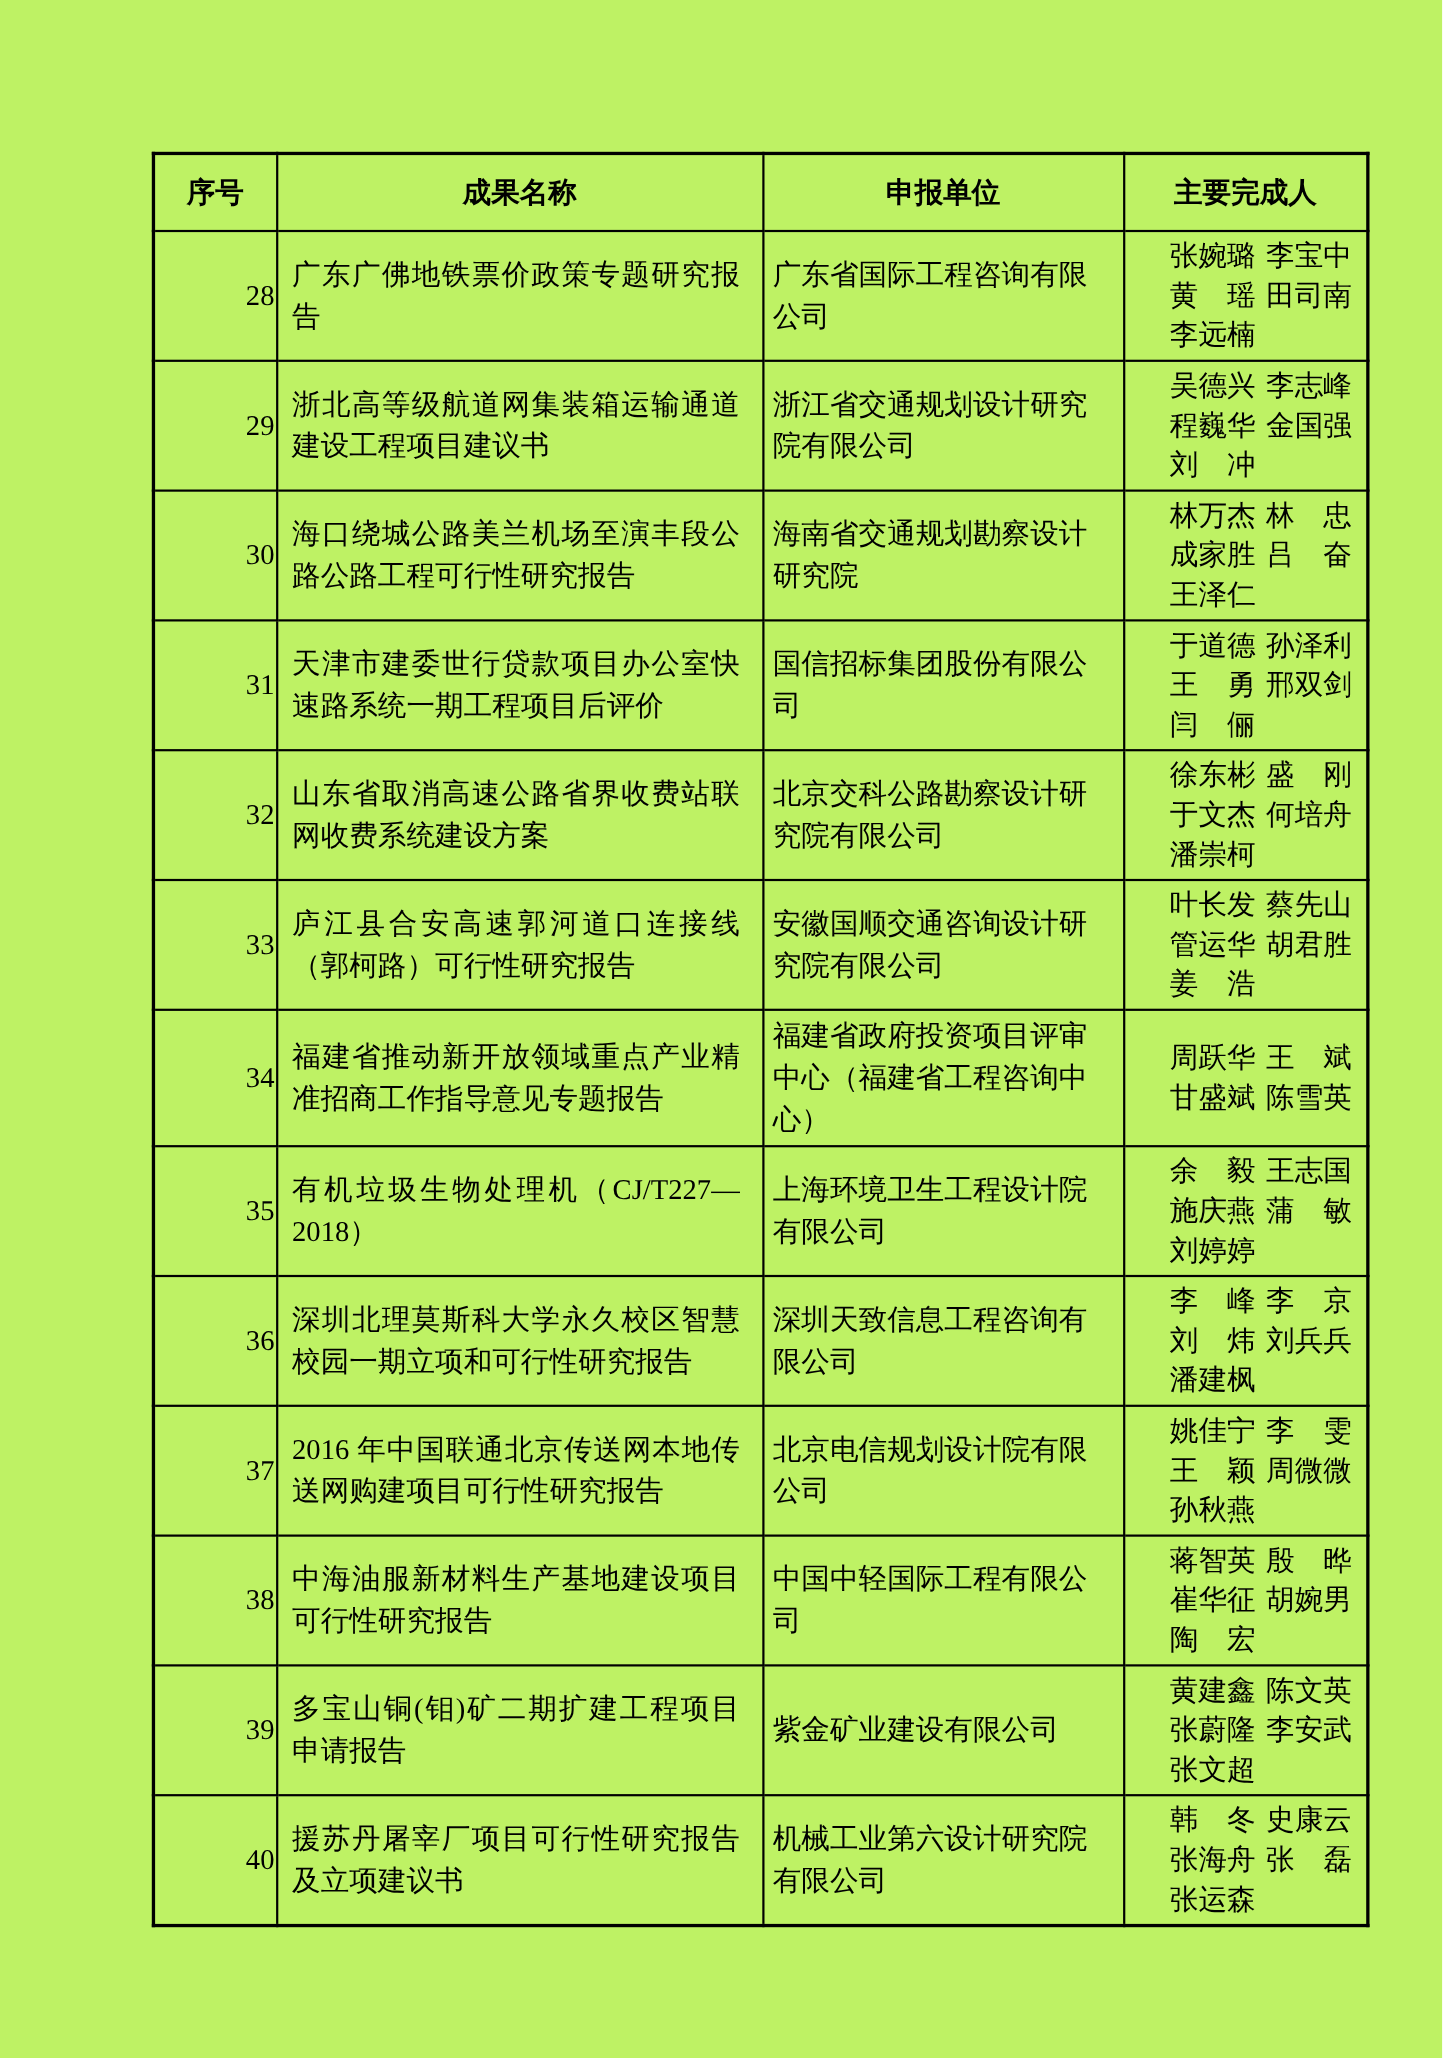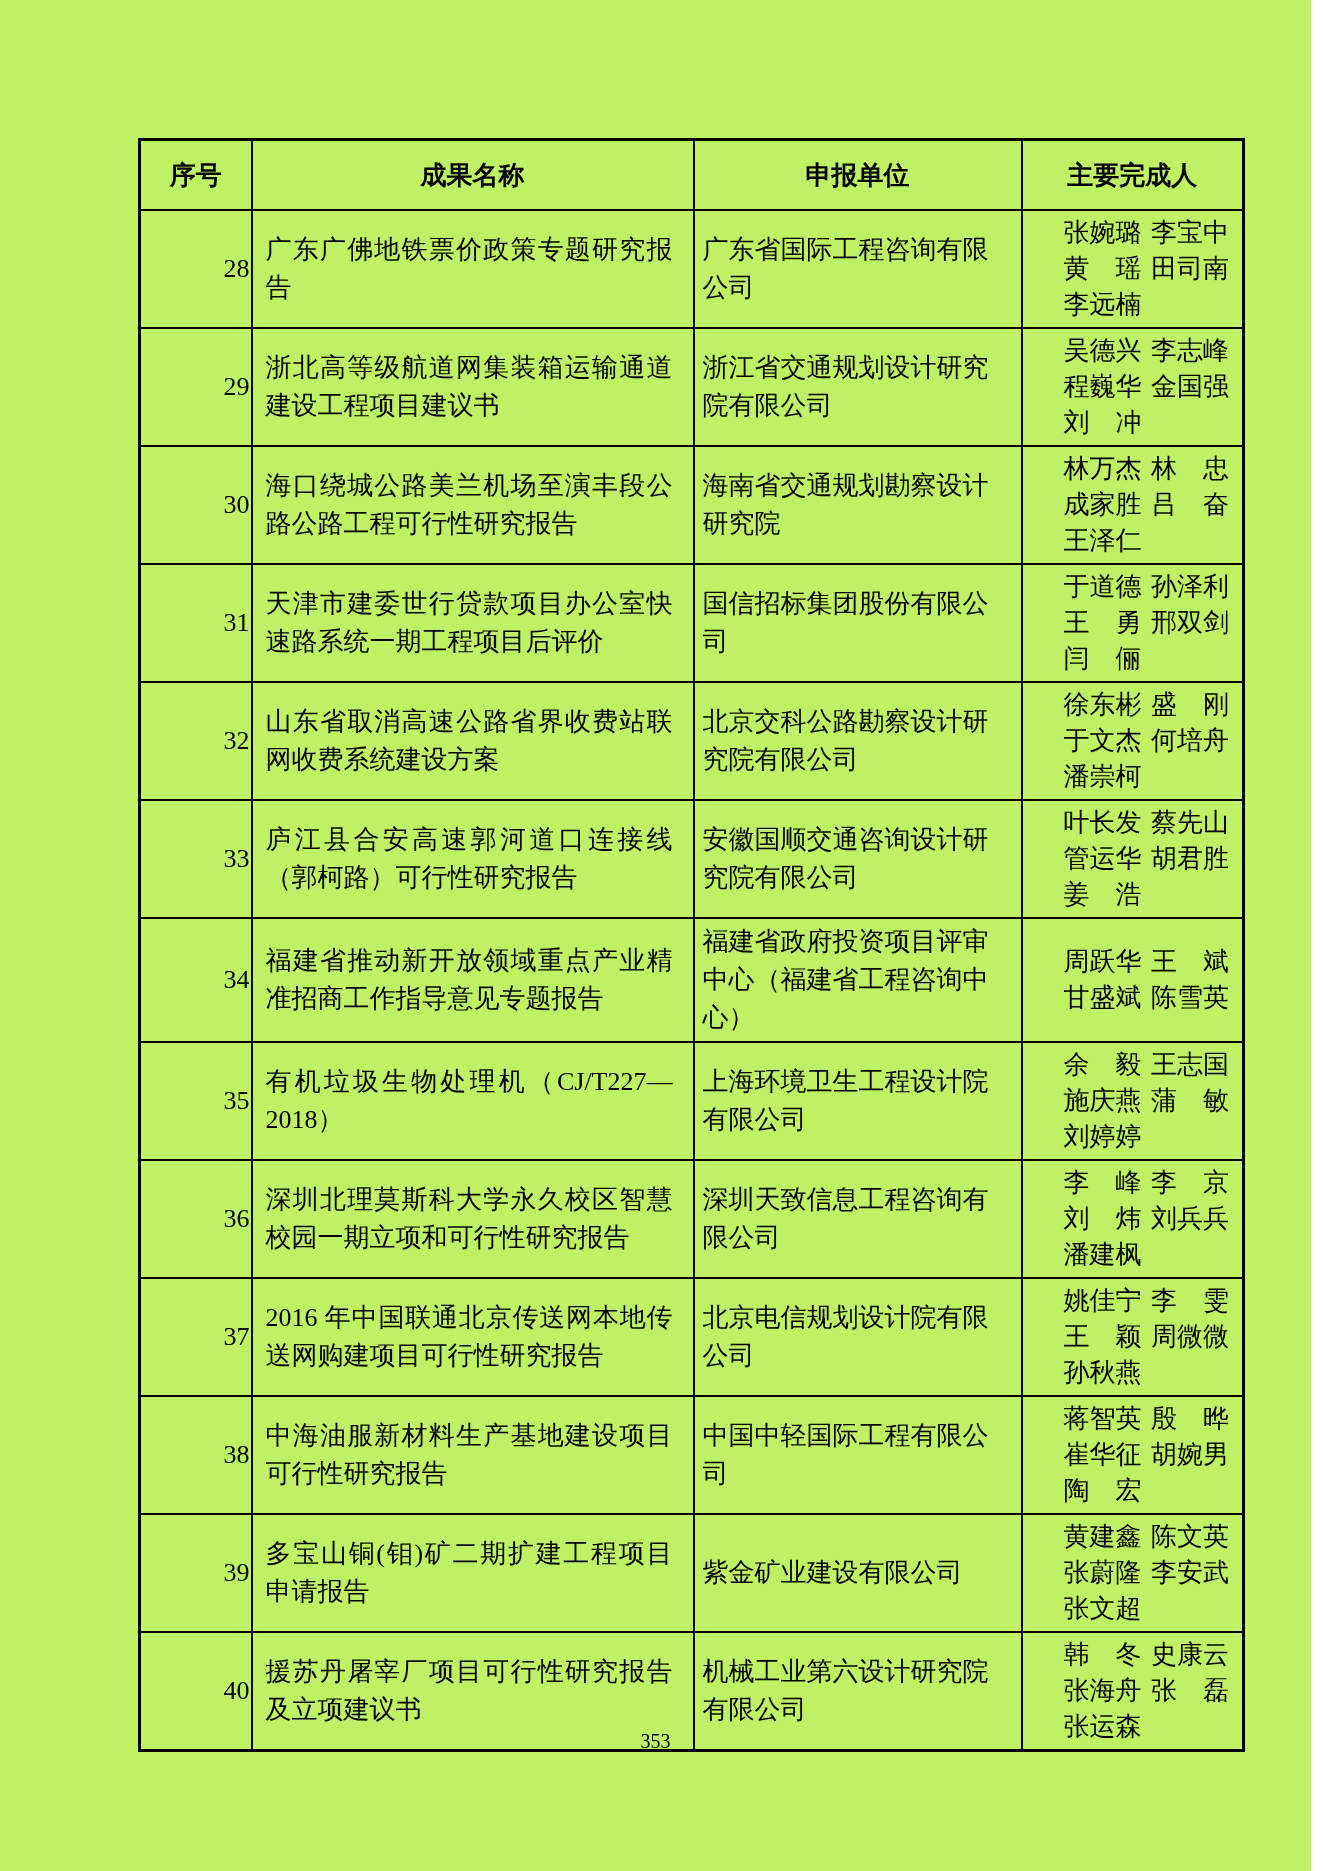--- a/index.html
+++ b/index.html
@@ -355,15 +355,14 @@
               </div>
               <div class="pline">
                 <span class="pname">张运森</span>
               </div>
             </div>
           </td>
     </tr>
   </tbody>
   </table>
 
-  <div class="pagenum">353</div>
 
 </div>
 
 </body></html>

